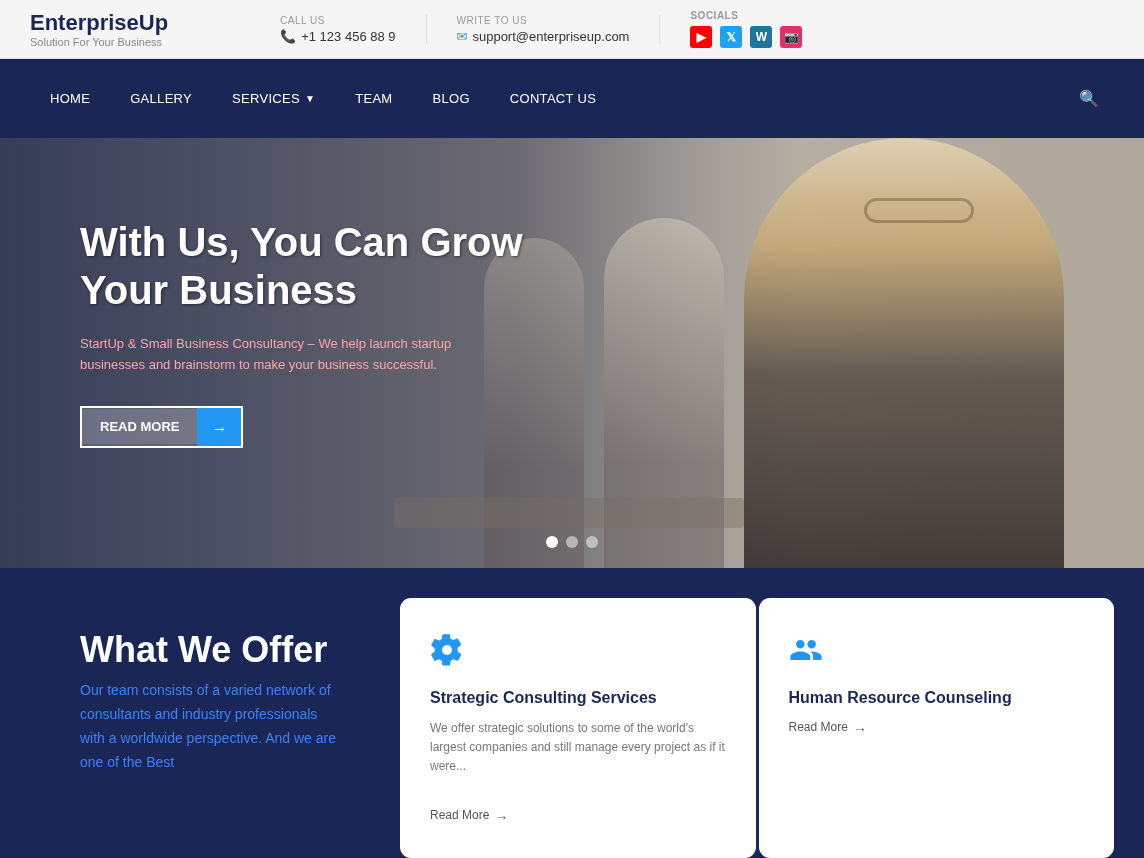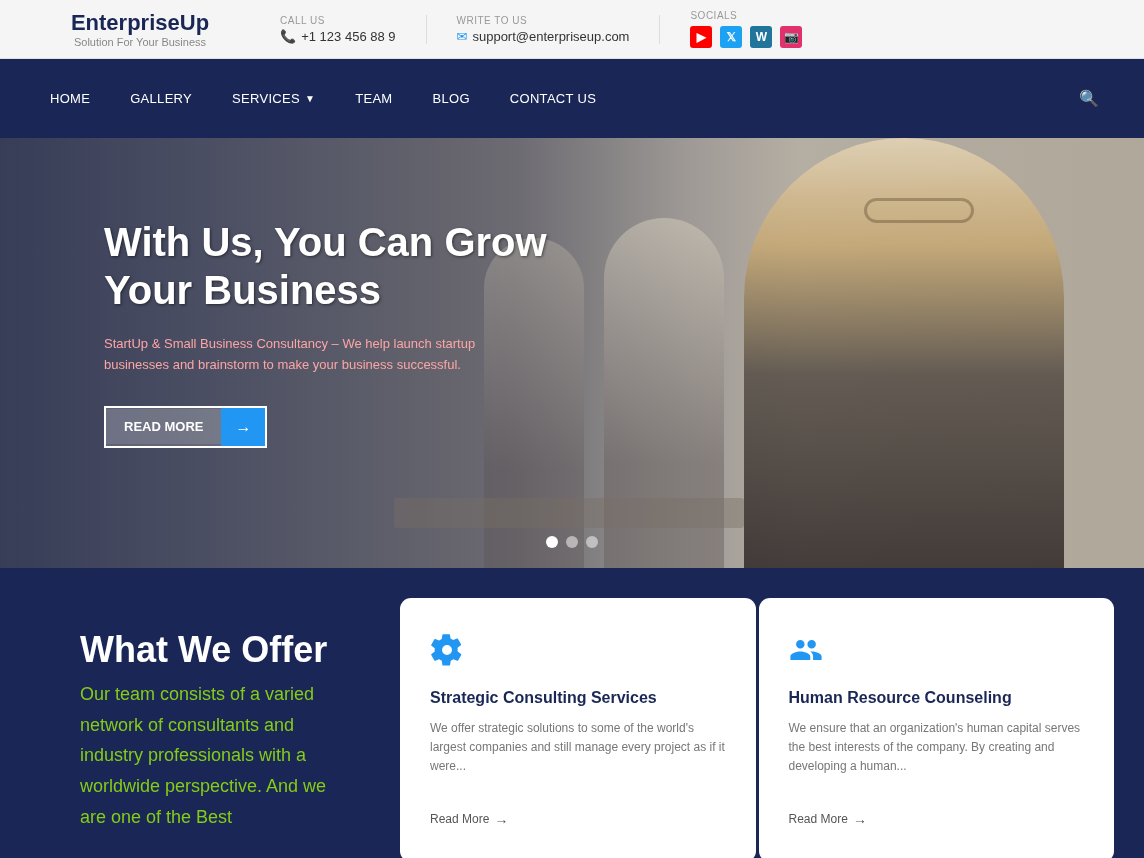--- a/index.html
+++ b/index.html
@@ -9,21 +9,20 @@
     .top-bar {
       background: #f5f5f5;
       display: flex;
       align-items: center;
       padding: 10px 30px;
       border-bottom: 1px solid #e0e0e0;
       gap: 0;
     }
     .logo-area {
       flex: 0 0 220px;
-      text-align: center;
     }
     .logo-name {
       font-size: 22px;
       font-weight: bold;
       color: #1a2756;
     }
     .logo-tagline {
       font-size: 11px;
       color: #888;
     }
@@ -63,21 +62,21 @@
     }
     .socials-block {
       padding: 0 30px;
       display: flex;
       flex-direction: column;
     }
     .socials-label {
       font-size: 10px;
       color: #999;
       text-transform: uppercase;
-      font-weight: normal;
+      font-weight: bold;
       letter-spacing: 0.5px;
       margin-bottom: 5px;
     }
     .social-icons {
       display: flex;
       gap: 8px;
       align-items: center;
     }
     .social-icon {
       width: 22px;
@@ -129,21 +128,20 @@
     .dropdown-arrow {
       font-size: 10px;
     }
 
     
     .hero {
       position: relative;
       height: 430px;
       overflow: hidden;
       background: #555;
-      padding-left: 24px;
     }
     .hero-bg {
       position: absolute;
       inset: 0;
       background: linear-gradient(to right, rgba(30,30,50,0.6) 40%, rgba(80,80,80,0.2) 100%);
       background-color: #7a8a9a;
       z-index: 0;
     }
     .hero-content {
       position: relative;
@@ -220,22 +218,22 @@
       flex-shrink: 0;
     }
     .what-we-offer-title {
       font-size: 36px;
       font-weight: bold;
       color: white;
       line-height: 1.2;
       margin-bottom: 8px;
     }
     .what-we-offer-desc {
-      font-size: 18px;
-      color: #84cc16;
+      font-size: 14px;
+      color: #3b82f6;
       line-height: 1.7;
     }
     .cards-area {
       flex: 1;
       display: grid;
       grid-template-columns: 1fr 1fr;
       gap: 3px;
       padding: 30px 30px 30px 20px;
     }
     .service-card {
@@ -389,20 +387,19 @@
       </div>
     </div>
 
     <div class="service-card">
       <div class="service-card-icon">
         <svg width="34" height="34" viewBox="0 0 24 24" fill="#2196f3">
           <path d="M16 11c1.66 0 2.99-1.34 2.99-3S17.66 5 16 5c-1.66 0-3 1.34-3 3s1.34 3 3 3zm-8 0c1.66 0 2.99-1.34 2.99-3S9.66 5 8 5C6.34 5 5 6.34 5 8s1.34 3 3 3zm0 2c-2.33 0-7 1.17-7 3.5V19h14v-2.5C15 14.17 10.33 13 8 13zm8 0c-.29 0-.62.02-.97.05 1.16.84 1.97 1.97 1.97 3.45V19h6v-2.5c0-2.33-4.67-3.5-7-3.5z"></path>
         </svg>
       </div>
       <div class="service-card-title">Human Resource Counseling</div>
-      <div class="service-card-desc">We ensure that an organization's human capital serves the best interests of the company. By creating and developing a human...</div>
       <div class="service-card-link">
         <span>Read More</span>
         <span class="link-arrow">→</span>
       </div>
     </div>
   </div>
 </div>
 
 </body></html>

